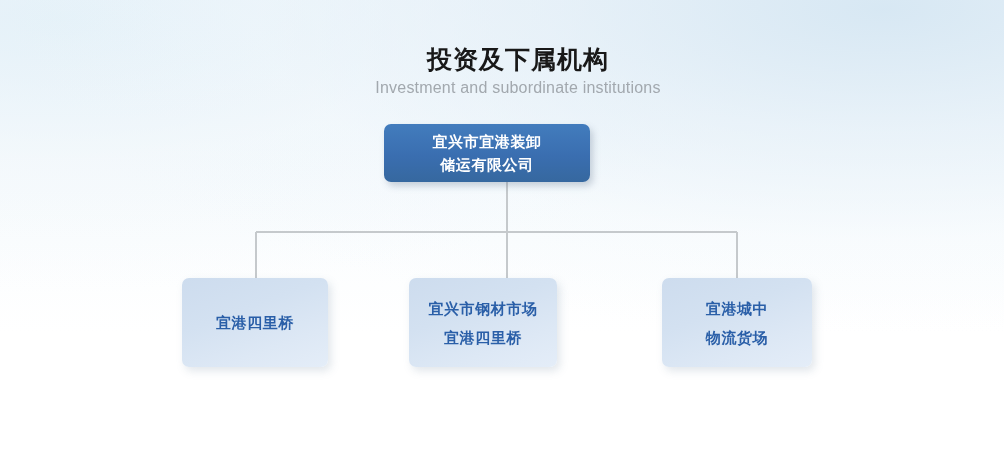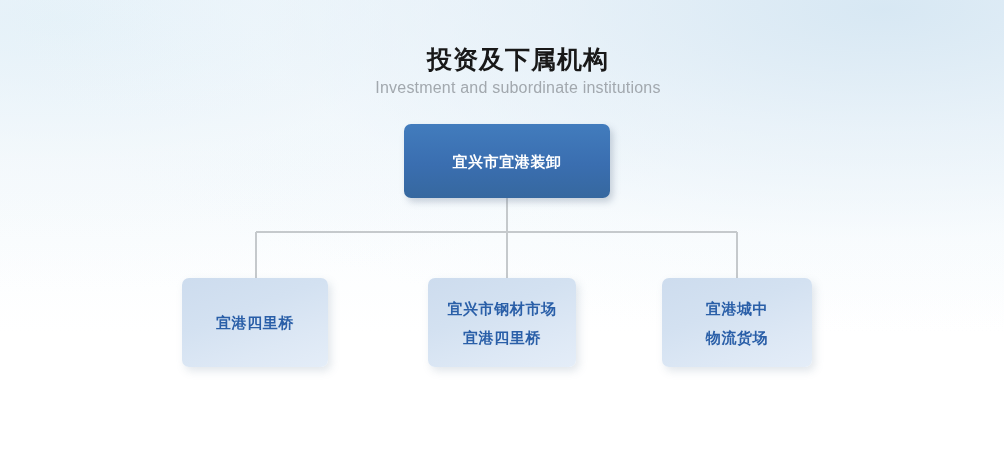--- a/index.html
+++ b/index.html
@@ -68,24 +68,24 @@
     box-sizing: border-box;
     display: flex;
     flex-direction: column;
     align-items: center;
     justify-content: center;
     text-align: center;
     border-radius: 7px;
   }
 
   .node-root {
-    left: 404px;
+    left: 384px;
     top: 124px;
     width: 206px;
-    height: 74px;
+    height: 58px;
     background: linear-gradient(180deg, #427cbd 0%, #3a6eb0 55%, #36689f 100%);
     box-shadow: 3px 4px 7px rgba(90,110,135,0.30);
     justify-content: center;
   }
   .node-root .node-line {
     color: #ffffff;
     font-size: 15px;
     font-weight: bold;
     line-height: 23px;
     letter-spacing: 0.6px;
@@ -99,21 +99,21 @@
   }
   .node-child .node-line {
     color: #2a5fa8;
     font-size: 15px;
     font-weight: bold;
     line-height: 29px;
     letter-spacing: 0.6px;
   }
 
   .node-child-1 { left: 182px; width: 146px; }
-  .node-child-2 { left: 428px; width: 148px; }
+  .node-child-2 { left: 409px; width: 148px; }
   .node-child-3 { left: 662px; width: 150px; }
 </style>
 </head>
 <body>
 
 <div id="page">
 
   <div class="heading">
     <span class="heading-title">投资及下属机构</span>
     <span class="heading-sub">Investment and subordinate institutions</span>
@@ -124,20 +124,21 @@
       <line x1="507" y1="182" x2="507" y2="232"></line>
       <line x1="256" y1="232" x2="737" y2="232"></line>
       <line x1="256" y1="232" x2="256" y2="278"></line>
       <line x1="507" y1="232" x2="507" y2="278"></line>
       <line x1="737" y1="232" x2="737" y2="278"></line>
     </g>
   </svg>
 
   <div class="node node-root">
     <span class="node-line">宜兴市宜港装卸</span>
+    <span class="node-line">储运有限公司</span>
   </div>
 
   <div class="node node-child node-child-1">
     <span class="node-line">宜港四里桥</span>
   </div>
 
   <div class="node node-child node-child-2">
     <span class="node-line">宜兴市钢材市场</span>
     <span class="node-line">宜港四里桥</span>
   </div>

